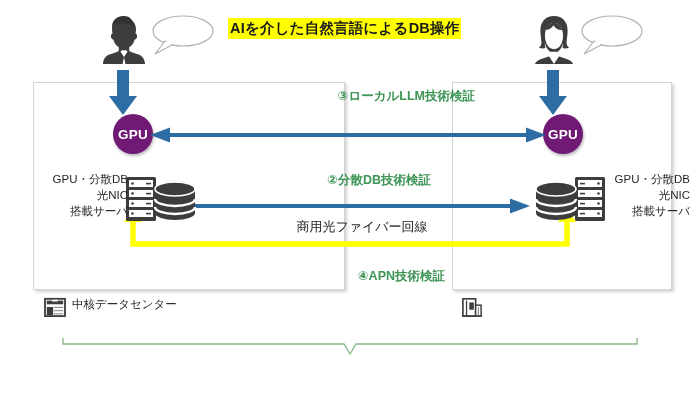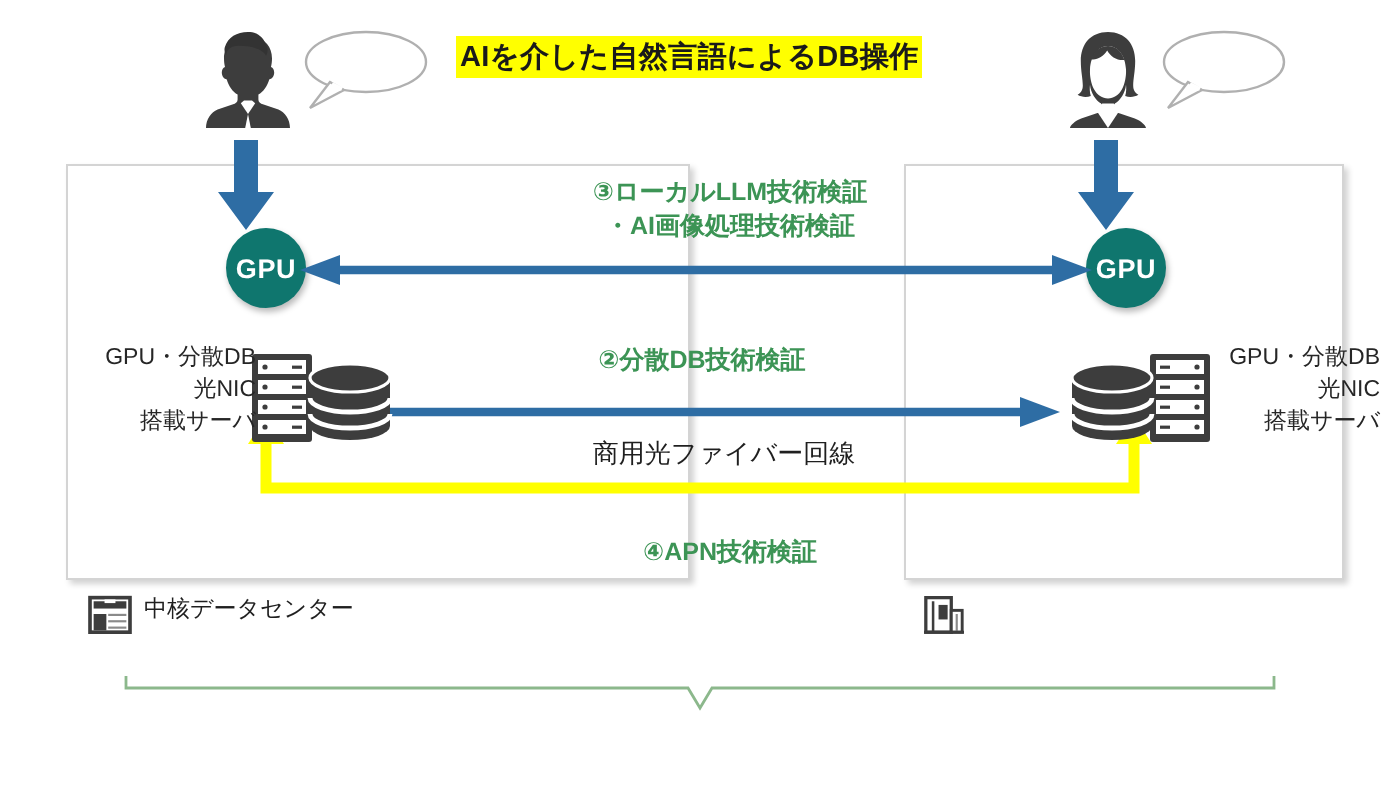--- a/index.html
+++ b/index.html
@@ -36,21 +36,21 @@
 
   
   .person{width:62px;height:62px;}
 
   
   .downarrow{width:30px;height:46px;}
 
   
   .gpu{
     width:40px;height:40px;border-radius:50%;
-    background:#0f766e;
+    background:#701a75;
     color:#ffffff;
     font-size:13.5px;font-weight:bold;
     display:flex;align-items:center;justify-content:center;
     letter-spacing:.3px;
     box-shadow:1px 2px 3px rgba(0,0,0,.28);
   }
   #gpu-left{left:113px;top:114px;}
   #gpu-right{left:543px;top:114px;}
 
   
@@ -63,21 +63,21 @@
 
   
   .srvgroup{width:78px;height:48px;}
   #srv-left{left:125px;top:175px;}
   #srv-right{left:528px;top:175px;}
 
   
   .green{
     color:#3c9455;font-weight:bold;
     font-size:12.5px;line-height:17px;
-    text-align:center;white-space:nowrap;
+    text-align:right;white-space:nowrap;
   }
   #ann3{left:255px;top:88px;width:220px;}
   #ann2{left:271px;top:172px;width:160px;}
   #ann4{left:285px;top:268px;width:160px;}
   #ann1{left:275px;top:363px;width:150px;font-size:13.5px;}
 
   #fiber-label{
     left:272px;top:218px;width:180px;
     text-align:center;font-size:13px;color:#1f1f1f;white-space:nowrap;
   }
@@ -240,21 +240,20 @@
     <div>搭載サーバ</div>
   </div>
   <div class="abs srvlabel" id="label-right">
     <div>GPU・分散DB</div>
     <div>光NIC</div>
     <div>搭載サーバ</div>
   </div>
 
   <div class="abs green" id="ann3">
     <div>③ローカルLLM技術検証</div>
-    <div>・AI画像処理技術検証</div>
   </div>
   <div class="abs green" id="ann2">②分散DB技術検証</div>
   <div class="abs" id="fiber-label">商用光ファイバー回線</div>
   <div class="abs green" id="ann4">④APN技術検証</div>
 
   <div class="abs dccap" id="cap-left">
     <span>
       <svg viewBox="0 0 24 22" width="22" height="20">
         <rect x="1" y="2" width="22" height="19" fill="#ffffff" stroke="#3d3d3d" stroke-width="2"></rect>
         <rect x="3" y="4" width="18" height="4" fill="#3d3d3d"></rect>

